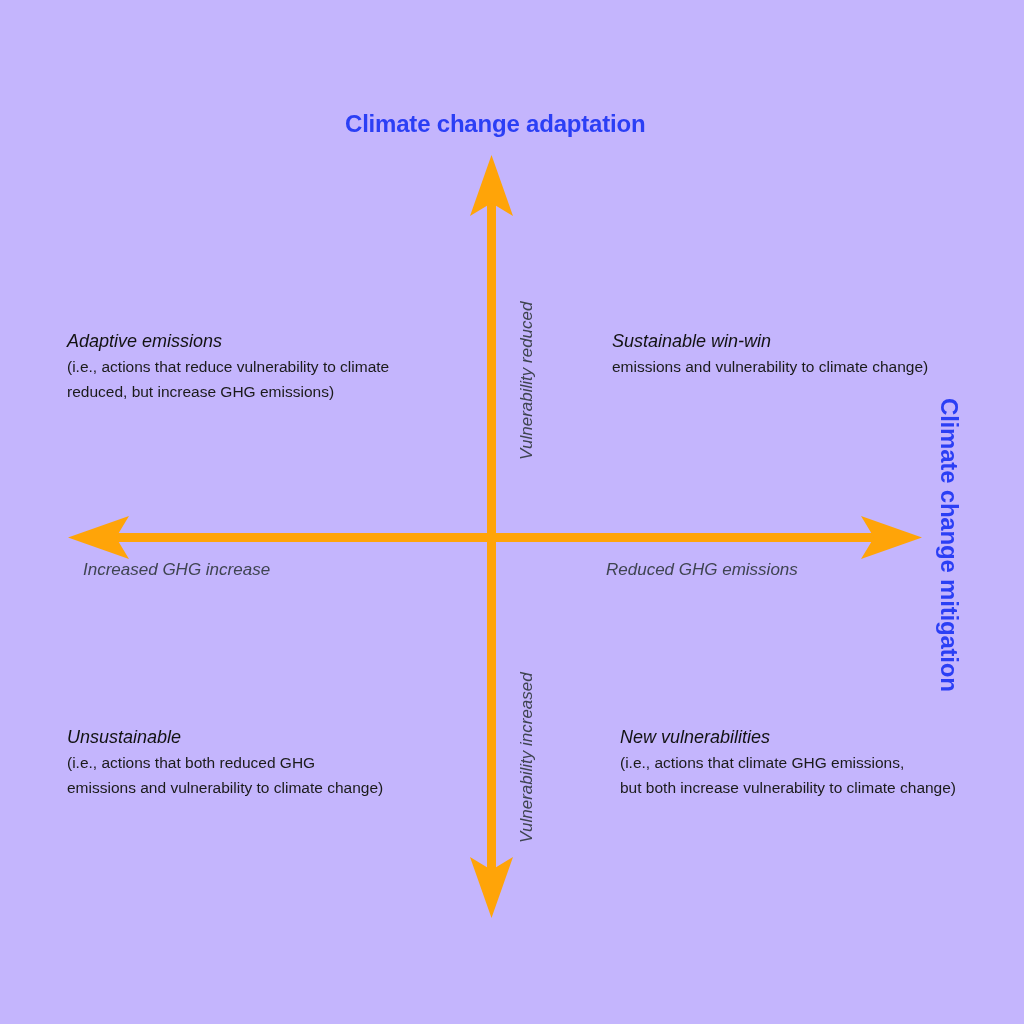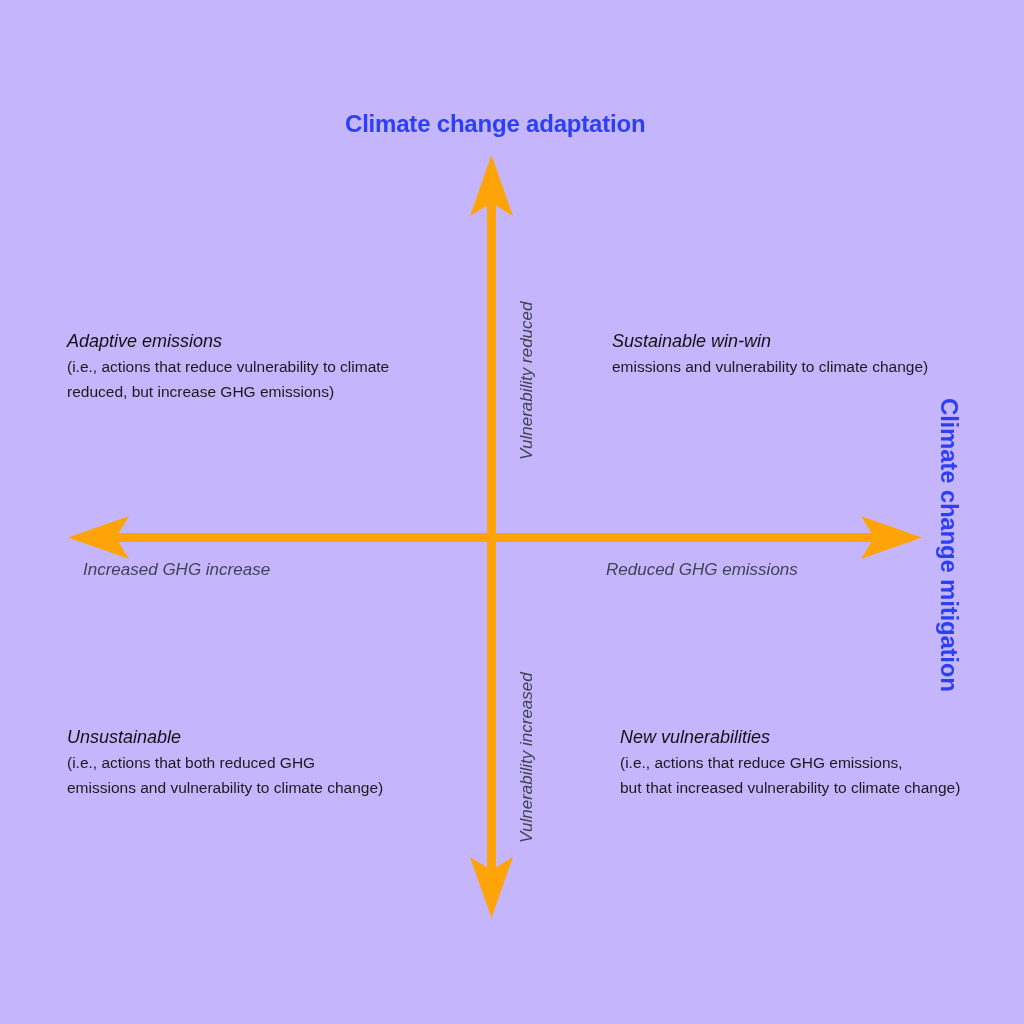--- a/index.html
+++ b/index.html
@@ -157,18 +157,18 @@
     <div class="q-heading">Unsustainable</div>
     <div class="q-body">
       <span class="q-line">(i.e., actions that both reduced GHG</span>
       <span class="q-line">emissions and vulnerability to climate change)</span>
     </div>
   </div>
 
   <div class="quadrant" id="quadrant-newvuln">
     <div class="q-heading">New vulnerabilities</div>
     <div class="q-body">
-      <span class="q-line">(i.e., actions that reduce GHG emissions,</span>
-      <span class="q-line">but that increased vulnerability to climate change)</span>
+      <span class="q-line">(i.e., actions that climate GHG emissions,</span>
+      <span class="q-line">but both increase vulnerability to climate change)</span>
     </div>
   </div>
 
 </div>
 
 </body></html>

